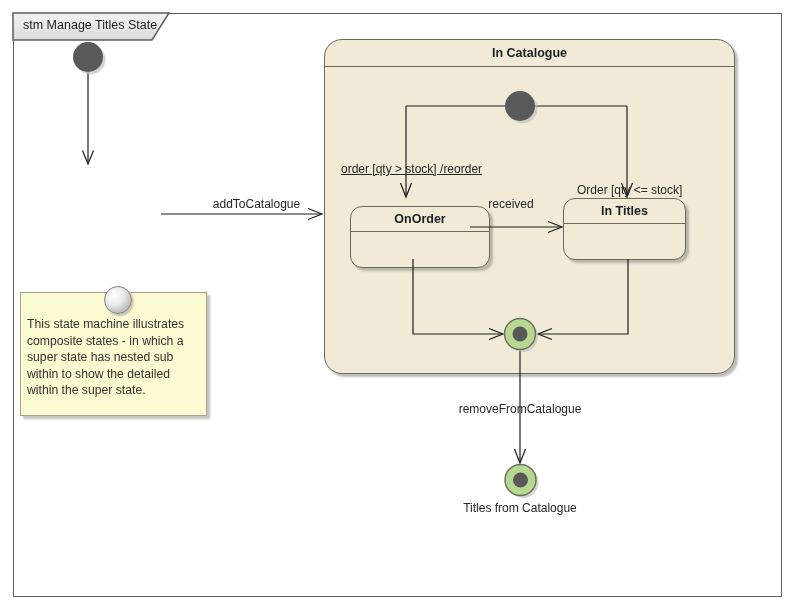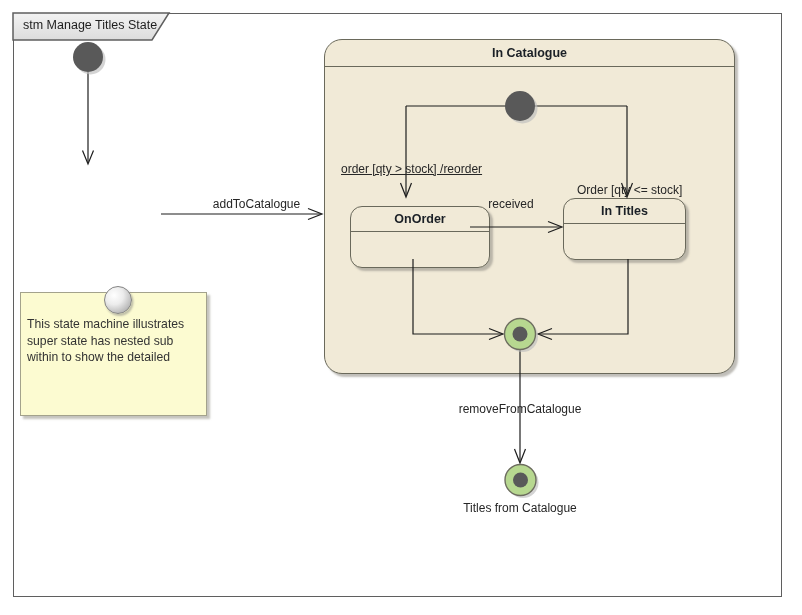--- a/index.html
+++ b/index.html
@@ -81,22 +81,24 @@
 
   <div class="state sub on-order">
     <div class="state-title">OnOrder</div>
   </div>
   <div class="state sub in-stock">
     <div class="state-title">In Titles</div>
   </div>
 
   <div class="note">
     <span>This state machine illustrates</span>
+    <span>composite states - in which a</span>
     <span>super state has nested sub</span>
     <span>within to show the detailed</span>
+    <span>within the super state.</span>
   </div>
   <div class="note-pin"></div>
 
   <svg class="edges" width="802" height="615">
 
     <g>
       <path d="M88,72 L88,163"></path>
       <path d="M82.5,150.5 L88,164 L93.5,150.5"></path>
     </g>
 

